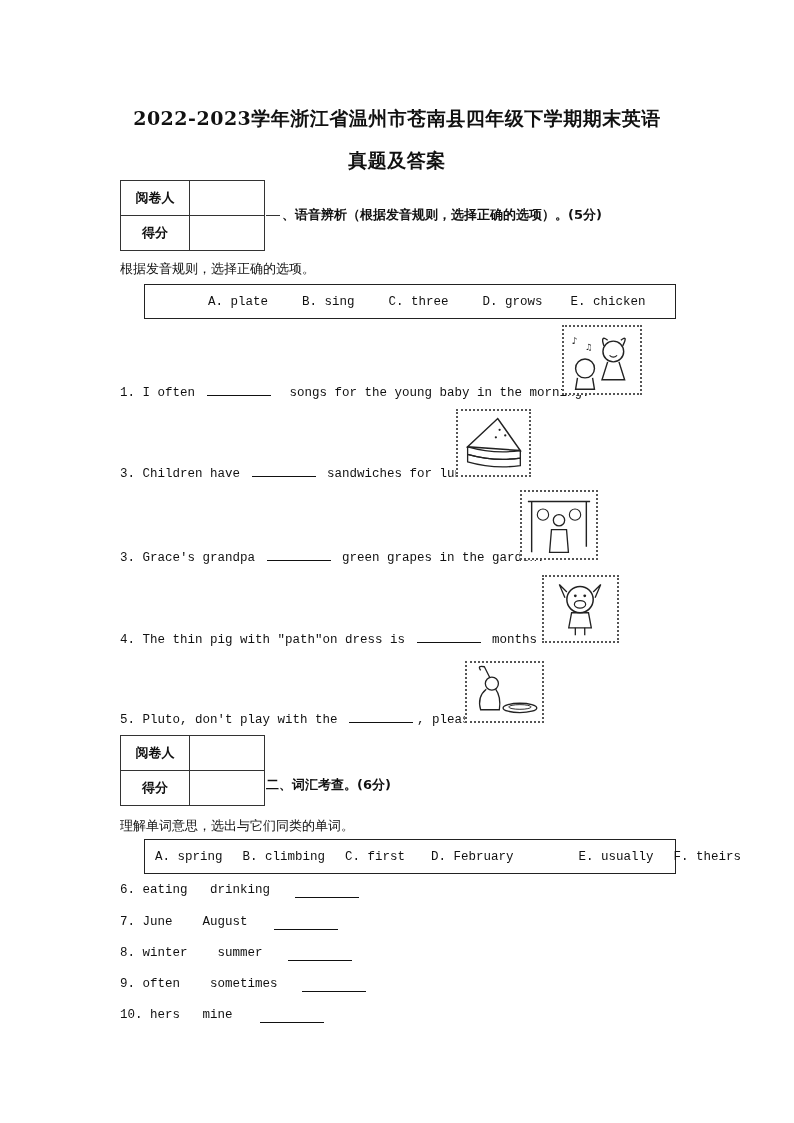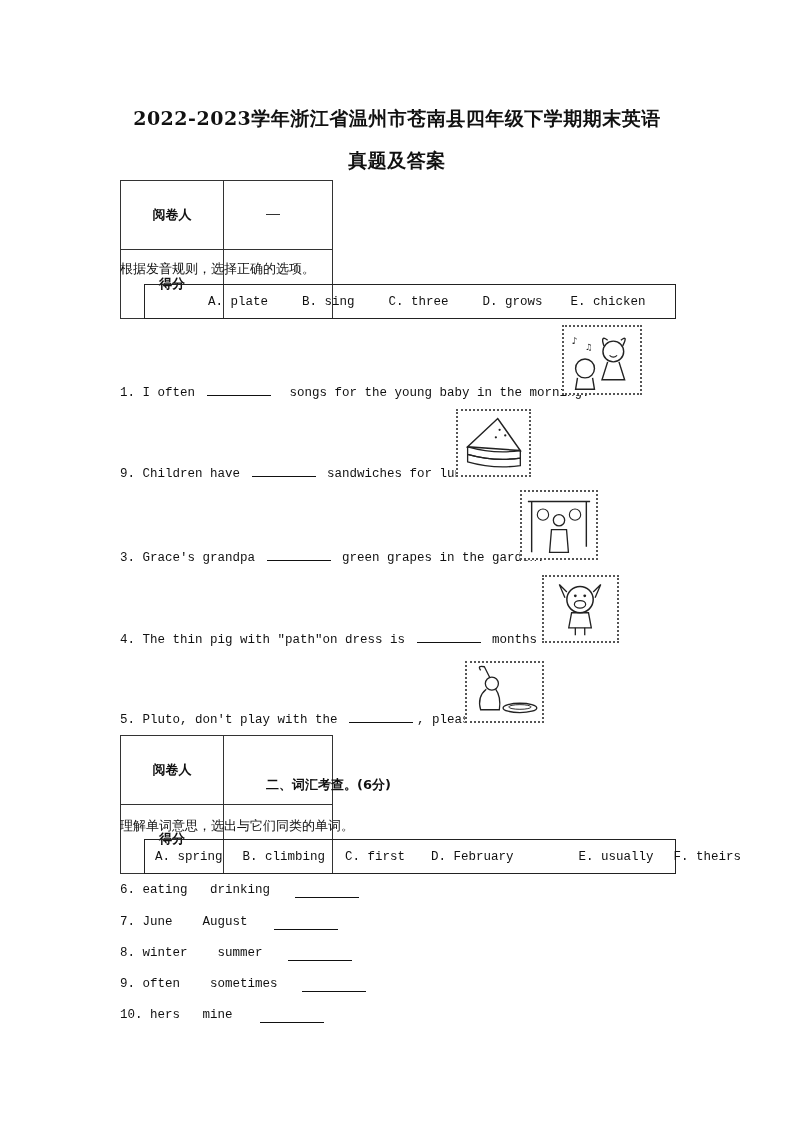--- a/index.html
+++ b/index.html
@@ -1,20 +1,20 @@
 <!DOCTYPE html>
 <html><head>
 <meta charset="utf-8">
 <style>
   html, body { margin: 0; padding: 0; background: #ffffff; }
   body { width: 794px; height: 1123px; position: relative; overflow: hidden; color: #111; font-family: "DejaVu Serif", serif; }
   .abs { position: absolute; }
   .title { left: 0; width: 794px; text-align: center; font-family: "DejaVu Serif", serif; font-size: 19px; font-weight: bold; letter-spacing: 0.5px; }
   .score-table { border-collapse: collapse; position: absolute; }
-  .score-table td { border: 1.3px solid #333; height: 34px; padding: 17px; text-align: center; font-family: "DejaVu Sans", sans-serif; font-size: 13px; font-weight: bold; }
+  .score-table td { border: 1.3px solid #333; height: 34px; padding: 0; text-align: center; font-family: "DejaVu Sans", sans-serif; font-size: 13px; font-weight: bold; }
   .score-table td.lbl { width: 68px; }
   .score-table td.blank { width: 74px; }
   .section-head { font-family: "DejaVu Sans", sans-serif; font-size: 13px; font-weight: bold; white-space: nowrap; }
   .section-dash { display: inline-block; width: 14px; border-top: 1.3px solid #333; vertical-align: middle; margin-right: 2px; }
   .instr { font-family: "DejaVu Sans", sans-serif; font-size: 13px; white-space: nowrap; }
   .optbox { border: 1.3px solid #222; box-sizing: border-box; font-family: "Liberation Mono", "DejaVu Sans Mono", monospace; font-size: 12.5px; display: flex; align-items: center; white-space: nowrap; }
   .opt { white-space: pre; }
   .q { font-family: "Liberation Mono", "DejaVu Sans Mono", monospace; font-size: 12.5px; white-space: pre; }
   .blank-line { display: inline-block; width: 64px; border-bottom: 1.3px solid #111; height: 1px; vertical-align: baseline; margin: 0 4px; }
   .pic { border: 2px dotted #555; box-sizing: border-box; background: #fff; }
@@ -32,21 +32,21 @@
         <td class="lbl">阅卷人</td>
         <td class="blank"></td>
       </tr>
   <tr>
         <td class="lbl">得分</td>
         <td class="blank"></td>
       </tr>
 </tbody>
   </table>
 <div class="abs section-head" style="left:266px; top:206px;">
-  <span class="section-dash"></span>
+  <span class="section-dash"></span><span>、语音辨析（根据发音规则，选择正确的选项）。(5分)</span>
 </div>
 <div class="abs instr" style="left:120px; top:260px;">根据发音规则，选择正确的选项。</div>
 
 <div class="abs optbox" style="left:144px; top:284px; width:532px; height:35px; padding-left:63px;">
   <span class="opt" style="margin-right:34px;">A. plate</span>
   <span class="opt" style="margin-right:34px;">B. sing</span>
   <span class="opt" style="margin-right:34px;">C. three</span>
   <span class="opt" style="margin-right:28px;">D. grows</span>
   <span class="opt">E. chicken</span>
 </div>
@@ -58,21 +58,21 @@
       <path d="M14 54 L12 66 L32 66 L30 54" fill="none" stroke="#222" stroke-width="1.5"></path>
       <circle cx="52" cy="26" r="11" fill="none" stroke="#222" stroke-width="1.5"></circle>
       <path d="M42 20 Q38 8 46 14 M62 20 Q68 8 60 14" fill="none" stroke="#222" stroke-width="1.5"></path>
       <path d="M46 37 L40 56 L64 56 L58 37" fill="none" stroke="#222" stroke-width="1.5"></path>
       <path d="M48 30 Q52 34 56 30" fill="none" stroke="#222" stroke-width="1.2"></path>
       <text x="8" y="18" font-size="10" fill="#222">♪</text>
       <text x="22" y="24" font-size="9" fill="#222">♫</text>
     </svg>
 </div>
 
-<div class="abs q" style="left:120px; top:467px;"><span>9. Children have </span><span class="blank-line"></span><span> sandwiches for lunch.</span></div>
+<div class="abs q" style="left:120px; top:467px;"><span>3. Children have </span><span class="blank-line"></span><span> sandwiches for lunch.</span></div>
 <div class="abs pic" style="left:456px; top:409px; width:75px; height:68px;">
   <svg viewBox="0 0 75 68">
       <path d="M10 38 L42 8 L66 42 Z" fill="none" stroke="#222" stroke-width="1.6"></path>
       <path d="M10 38 Q38 46 66 42 L66 50 Q38 54 10 46 Z" fill="none" stroke="#222" stroke-width="1.4"></path>
       <path d="M10 46 Q38 54 66 50 L66 58 Q38 62 10 54 Z" fill="none" stroke="#222" stroke-width="1.4"></path>
       <circle cx="44" cy="20" r="1.2" fill="#222"></circle>
       <circle cx="50" cy="26" r="1.2" fill="#222"></circle>
       <circle cx="40" cy="28" r="1.2" fill="#222"></circle>
     </svg>
 </div>

